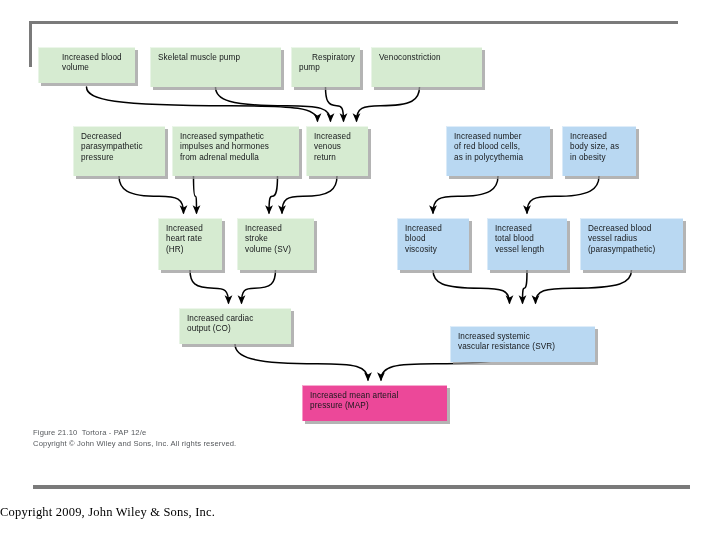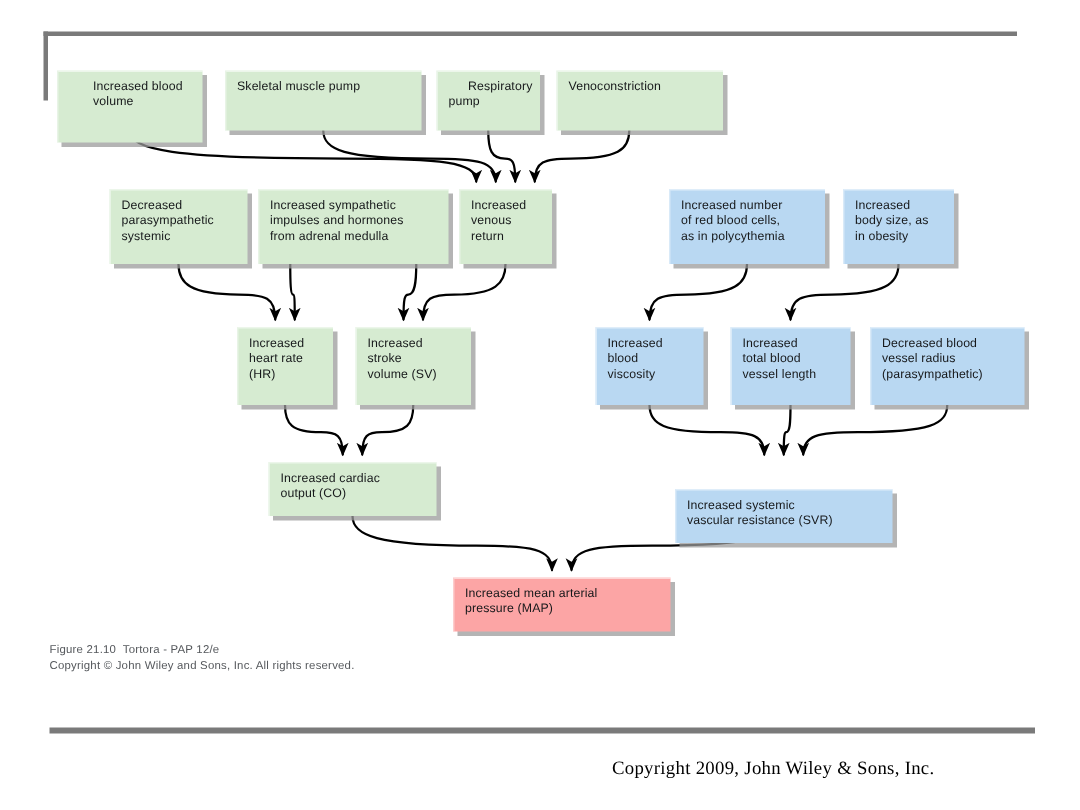--- a/index.html
+++ b/index.html
@@ -65,40 +65,40 @@
     font-size: 8.2px;
     line-height: 10.4px;
     color: #16181a;
     letter-spacing: 0.1px;
     box-shadow: 3px 3px 0 0 rgba(155,155,155,0.75);
     border-top: 1px solid rgba(255,255,255,0.55);
     border-left: 1px solid rgba(255,255,255,0.45);
   }
   .node.green  { background: #d6ebd1; }
   .node.blue   { background: #b9d8f2; }
-  .node.purple { background: #fca5a5; }
+  .node.purple { background: #ec4899; }
 
   
   #figure-caption {
     position: absolute;
     left: 33px;
     top: 428px;
     font-size: 7.6px;
     line-height: 10.5px;
     color: #55585c;
     letter-spacing: 0.15px;
   }
   #figure-caption .cap-line { display: block; white-space: pre; }
 
   #footer-copyright {
     position: absolute;
     left: 0;
     top: 505px;
     width: 623px;
-    text-align: right;
+    text-align: left;
     font-family: "Liberation Serif", serif;
     font-size: 12.5px;
     color: #000000;
     letter-spacing: 0.2px;
   }
 </style>
 </head>
 <body>
 
 <div id="slide-frame-top"></div>
@@ -126,38 +126,38 @@
         <path d="M527,270 C527,283 526.46,288.15 524.21,288.15 C522.95,288.15 522.5,290.15 522.5,303" marker-end="url(#arrowhead)"></path>
         <path d="M631.5,270 C631.5,283 619.98,288.15 571.98,288.15 C545.1,288.15 535.5,290.15 535.5,303" marker-end="url(#arrowhead)"></path>
         <path d="M190,270 C190,283 194.62,288.15 213.87,288.15 C224.65,288.15 228.5,290.15 228.5,303" marker-end="url(#arrowhead)"></path>
         <path d="M275.5,270 C275.5,283 271.42,288.15 254.42000000000002,288.15 C244.9,288.15 241.5,290.15 241.5,303" marker-end="url(#arrowhead)"></path>
         <path d="M235,344 C235,357 250.96,363.8 317.46,363.8 C354.7,363.8 368,365.8 368,380" marker-end="url(#arrowhead)"></path>
         <path d="M522.5,344 C522.5,357 505.52,363.8 434.77,363.8 C395.15,363.8 381,365.8 381,380" marker-end="url(#arrowhead)"></path>
       </g>
   </svg>
 
   <div id="node-layer">
-      <div class="node green" style="left: 38px; top: 47px; width: 97px; height: 48px; padding-left: 23px;">
+      <div class="node green" style="left: 38px; top: 47px; width: 97px; height: 36px; padding-left: 23px;">
         <span style="display: block; white-space: pre;">Increased blood</span>
         <span style="display: block; white-space: pre;">volume</span>
       </div>
       <div class="node green" style="left: 150px; top: 47px; width: 131px; height: 40px;">
         <span style="display: block; white-space: pre;">Skeletal muscle pump</span>
       </div>
       <div class="node green" style="left: 291px; top: 47px; width: 69px; height: 40px;">
         <span style="display: block; white-space: pre; padding-left: 13px;">Respiratory</span>
         <span style="display: block; white-space: pre;">pump</span>
       </div>
       <div class="node green" style="left: 371px; top: 47px; width: 111px; height: 40px;">
         <span style="display: block; white-space: pre;">Venoconstriction</span>
       </div>
       <div class="node green" style="left: 73px; top: 126px; width: 92px; height: 50px;">
         <span style="display: block; white-space: pre;">Decreased</span>
         <span style="display: block; white-space: pre;">parasympathetic</span>
-        <span style="display: block; white-space: pre;">systemic</span>
+        <span style="display: block; white-space: pre;">pressure</span>
       </div>
       <div class="node green" style="left: 172px; top: 126px; width: 127px; height: 50px;">
         <span style="display: block; white-space: pre;">Increased sympathetic</span>
         <span style="display: block; white-space: pre;">impulses and hormones</span>
         <span style="display: block; white-space: pre;">from adrenal medulla</span>
       </div>
       <div class="node green" style="left: 306px; top: 126px; width: 62px; height: 50px;">
         <span style="display: block; white-space: pre;">Increased</span>
         <span style="display: block; white-space: pre;">venous</span>
         <span style="display: block; white-space: pre;">return</span>

